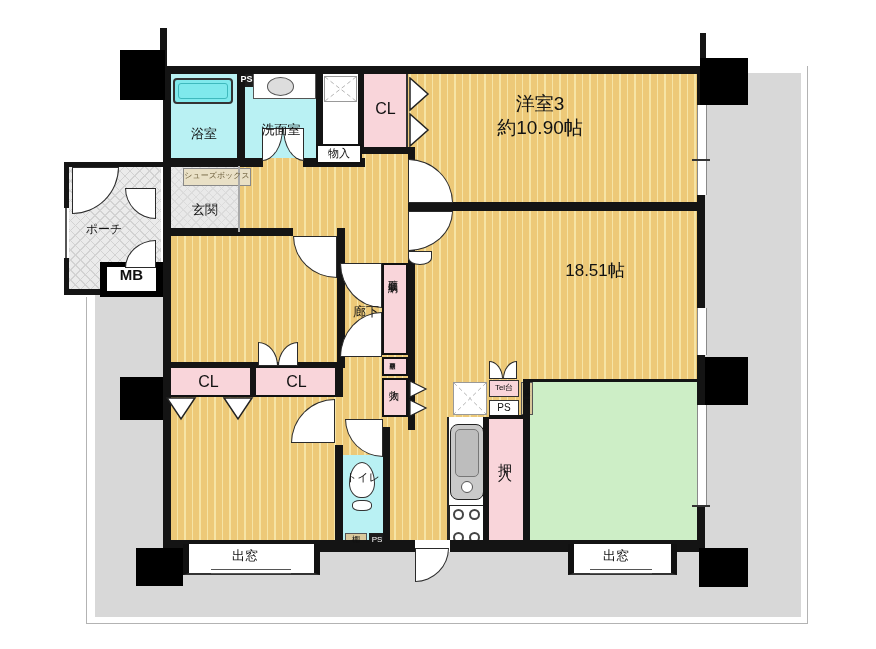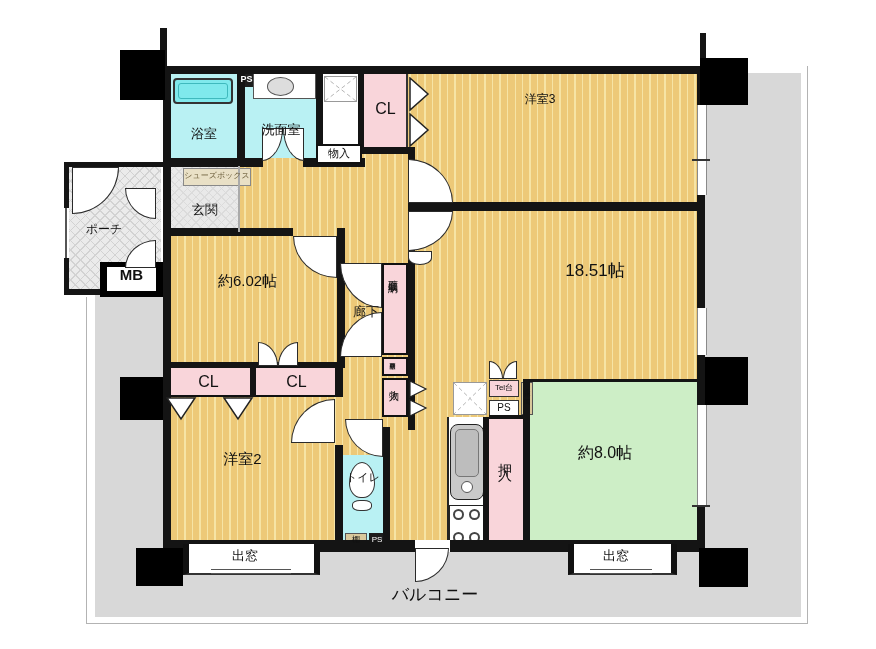--- a/index.html
+++ b/index.html
@@ -190,34 +190,32 @@
     <path d="M1,1 L17,9 L1,17 Z" fill="#fff" stroke="#222" stroke-width="1.2"></path>
     <path d="M1,20 L17,28 L1,36 Z" fill="#fff" stroke="#222" stroke-width="1.2"></path>
   </svg>
   <svg class="abs" style="left:166px;top:397px;" width="88" height="25">
     <path d="M1,1 L29,1 L15,22 Z" fill="#fff" stroke="#222" stroke-width="1.5"></path>
     <path d="M58,1 L86,1 L72,22 Z" fill="#fff" stroke="#222" stroke-width="1.5"></path>
   </svg>
 
   <div class="abs bordered" style="left:316px;top:144px;width:46px;height:20px;background:#fff;"></div>
 
-  <div class="lb" style="left:440px;top:92px;width:200px;font-size:12px;">
+  <div class="lb" style="left:440px;top:92px;width:200px;font-size:19px;">
     <div>洋室3</div>
+    <div>約10.90帖</div>
   </div>
   <div class="lb" style="left:500px;top:260px;width:190px;font-size:17px;">
     <div>18.51帖</div>
   </div>
   <div class="lb" style="left:545px;top:443px;width:120px;font-size:16px;">
-    <div>約8.0帖</div>
   </div>
   <div class="lb" style="left:175px;top:272px;width:145px;font-size:15px;">
-    <div>約6.02帖</div>
   </div>
   <div class="lb" style="left:170px;top:450px;width:145px;font-size:15px;">
-    <div>洋室2</div>
   </div>
   <div class="lb" style="left:173px;top:126px;width:62px;font-size:13px;">浴室</div>
   <div class="lb" style="left:246px;top:122px;width:70px;font-size:13px;">洗面室</div>
   <div class="lb" style="left:317px;top:147px;width:44px;font-size:11px;text-align:center;">物入</div>
   <div class="lb" style="left:363px;top:99px;width:45px;font-size:16px;">CL</div>
   <div class="lb" style="left:167px;top:372px;width:83px;font-size:16px;">CL</div>
   <div class="lb" style="left:256px;top:372px;width:81px;font-size:16px;">CL</div>
   <div class="lb" style="left:178px;top:202px;width:54px;font-size:13px;">玄関</div>
   <div class="lb" style="left:184px;top:171px;width:66px;font-size:8px;color:#6d5f3c;">シューズボックス</div>
   <div class="lb" style="left:76px;top:222px;width:56px;font-size:12px;text-align:center;">ポーチ</div>
@@ -229,15 +227,14 @@
   <div class="lb" style="left:343px;top:471px;width:40px;font-size:11px;">トイレ</div>
   <div class="lb" style="left:345px;top:535px;width:22px;font-size:8px;">棚</div>
   <div class="lb" style="left:369px;top:535px;width:16px;font-size:8px;color:#fff;">PS</div>
   <div class="lb" style="left:238px;top:74px;width:17px;font-size:9px;font-weight:bold;color:#fff;">PS</div>
   <div class="lb" style="left:489px;top:383px;width:30px;font-size:8px;">Tel台</div>
   <div class="lb" style="left:489px;top:402px;width:30px;font-size:10px;">PS</div>
   <div class="lb vt" style="left:523px;top:385px;font-size:6.5px;letter-spacing:0;">床の間</div>
   <div class="lb vt" style="left:496px;top:452px;font-size:14px;letter-spacing:4px;">押入</div>
   <div class="lb" style="left:215px;top:548px;width:60px;font-size:13px;">出窓</div>
   <div class="lb" style="left:586px;top:548px;width:60px;font-size:13px;">出窓</div>
-  <div class="lb" style="left:360px;top:584px;width:150px;font-size:17px;">バルコニー</div>
 
 </div>
 
 </body></html>

